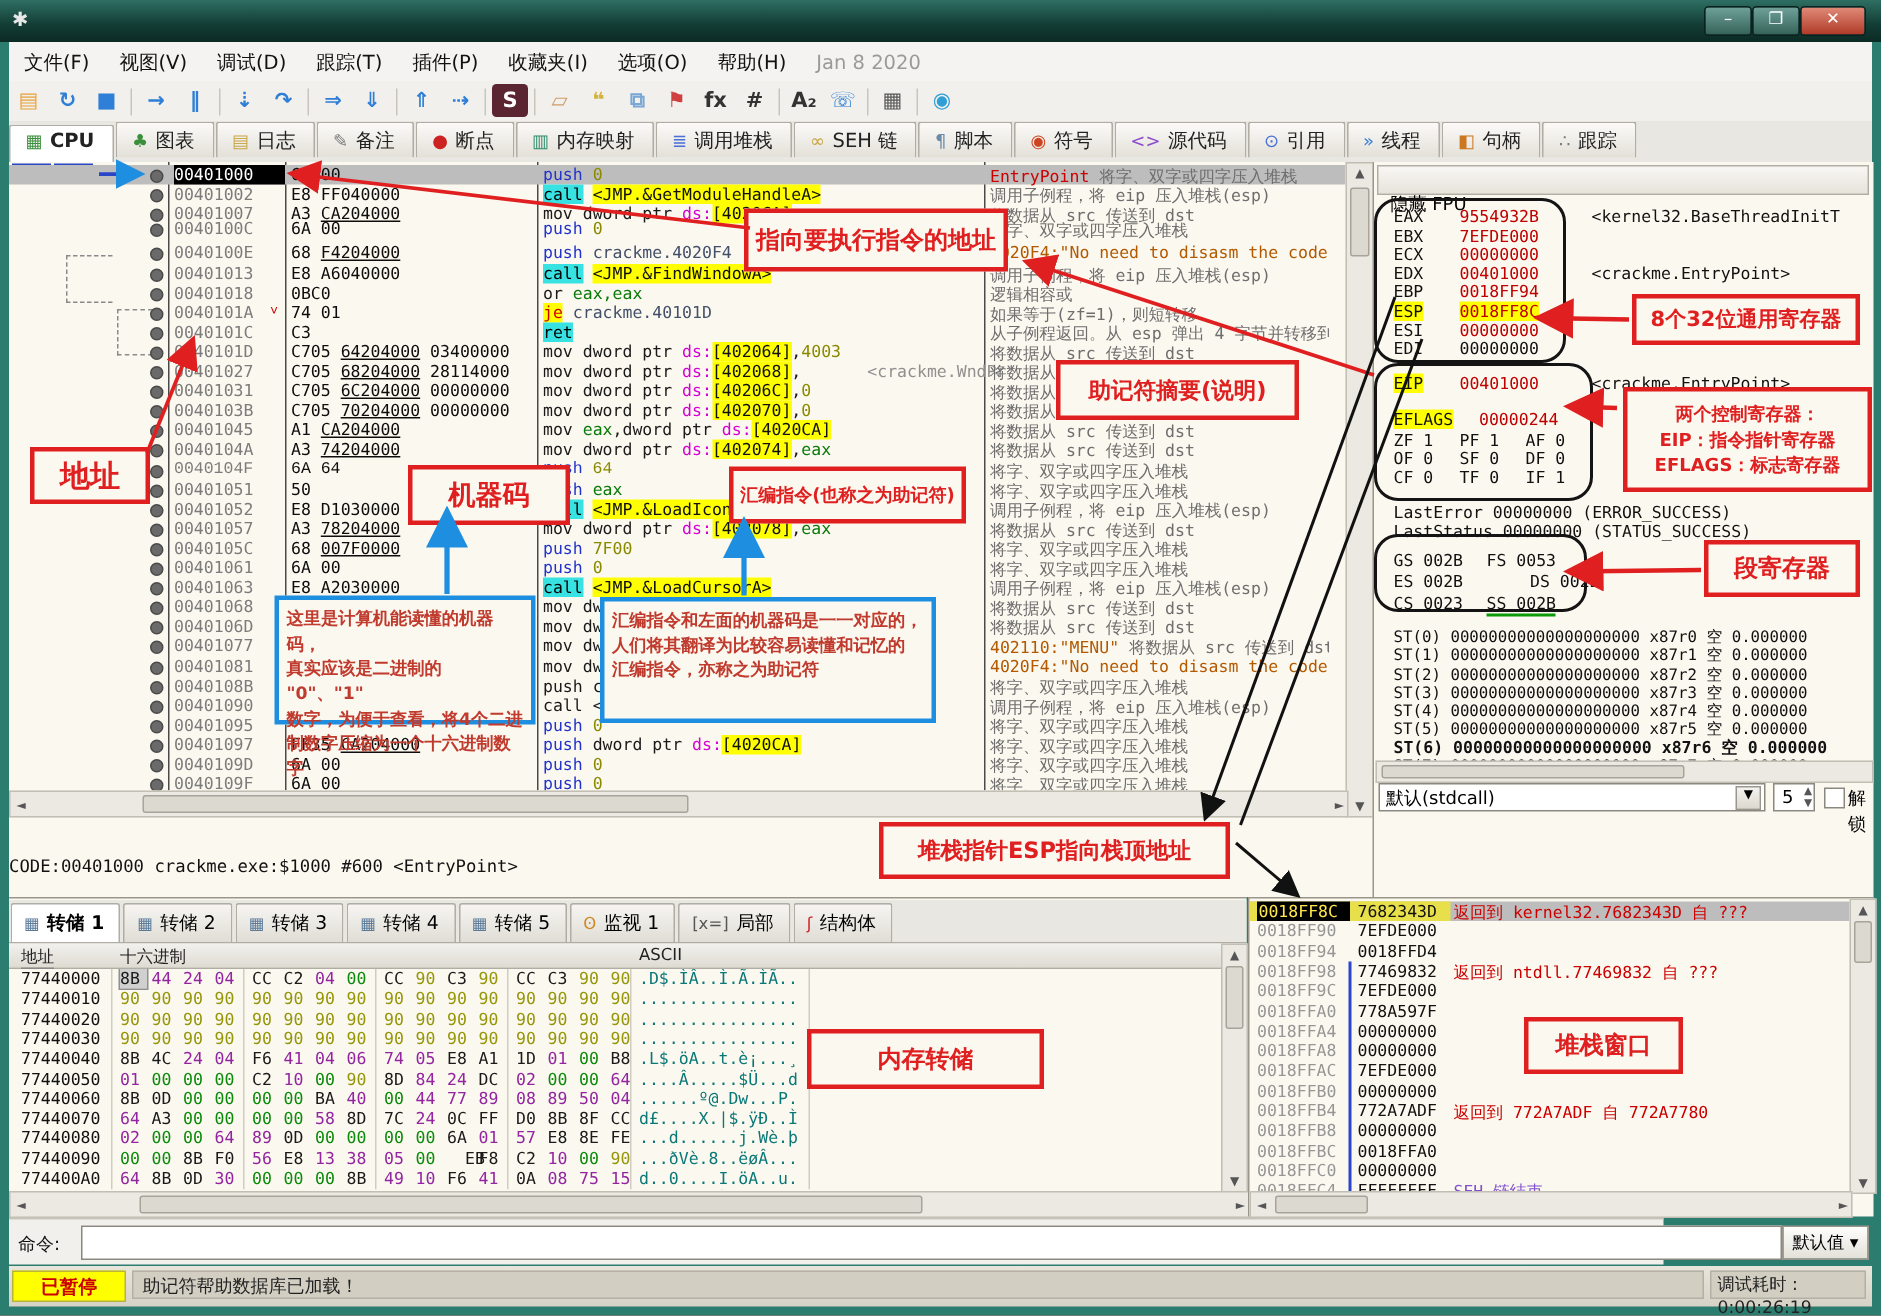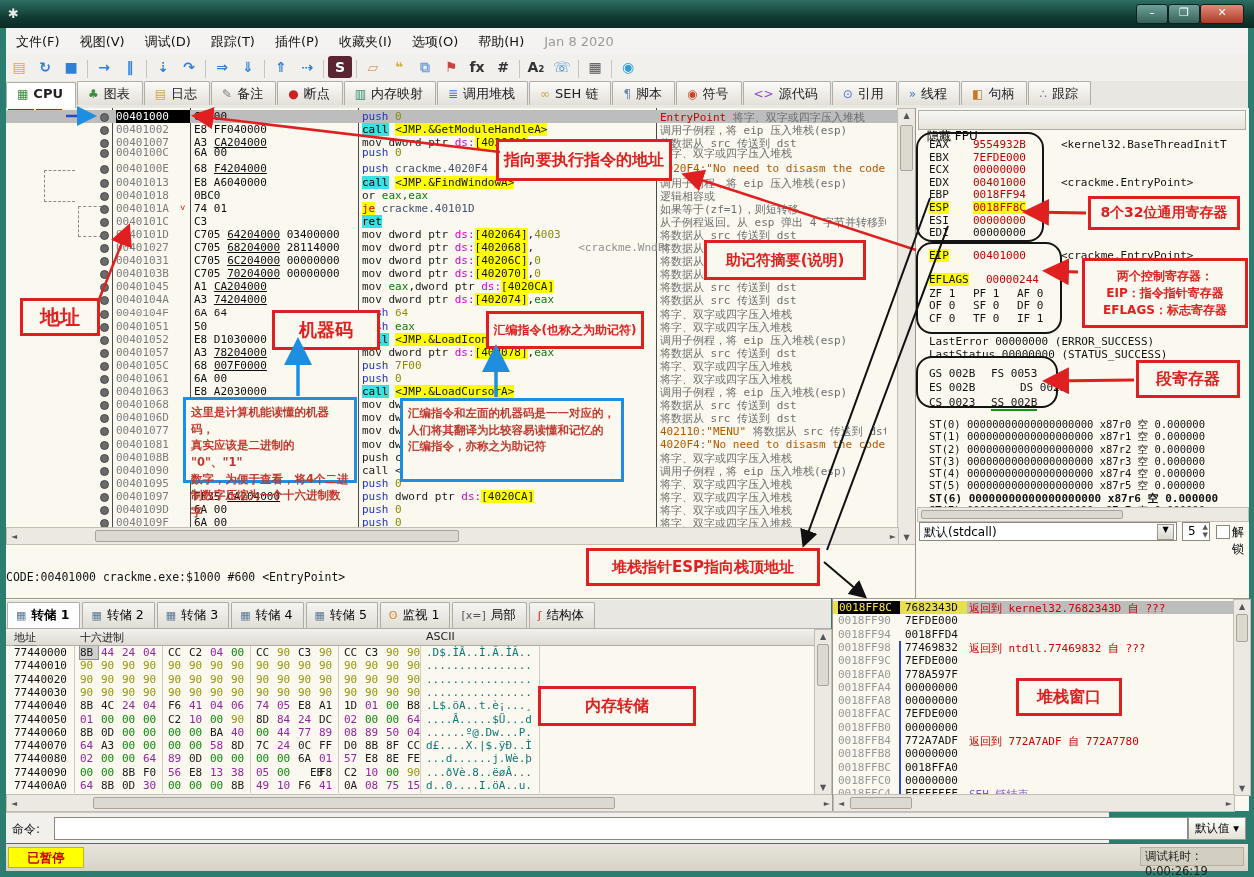--- a/index.html
+++ b/index.html
@@ -859,20 +859,21 @@
   </div>
 
   <div id="cmdrow">
     <span id="cmd-label">命令:</span>
     <input id="cmd-input" class="mono" value="" style="">
     <div id="cmd-preset">默认值 ▾</div>
   </div>
 
   <div id="statusbar">
     <div id="status-state">已暂停</div>
+    <div id="status-msg">助记符帮助数据库已加载！</div>
     <div id="status-time">调试耗时 : 0:00:26:19</div>
   </div>
 
   <div class="hand-box" style="left:916px;top:132px;width:124px;height:106px;z-index:24;"></div>
   <div class="hand-box" style="left:916px;top:242px;width:142px;height:88px;z-index:24;"></div>
   <div class="hand-box" style="left:916px;top:356px;width:138px;height:48px;z-index:24;"></div>
 
   <div id="ann-layer">
       <div class="ann-red" style="left: 20px; top: 298px; width: 80px; height: 38px; font-size: 20px;">
         <div>地址</div>

